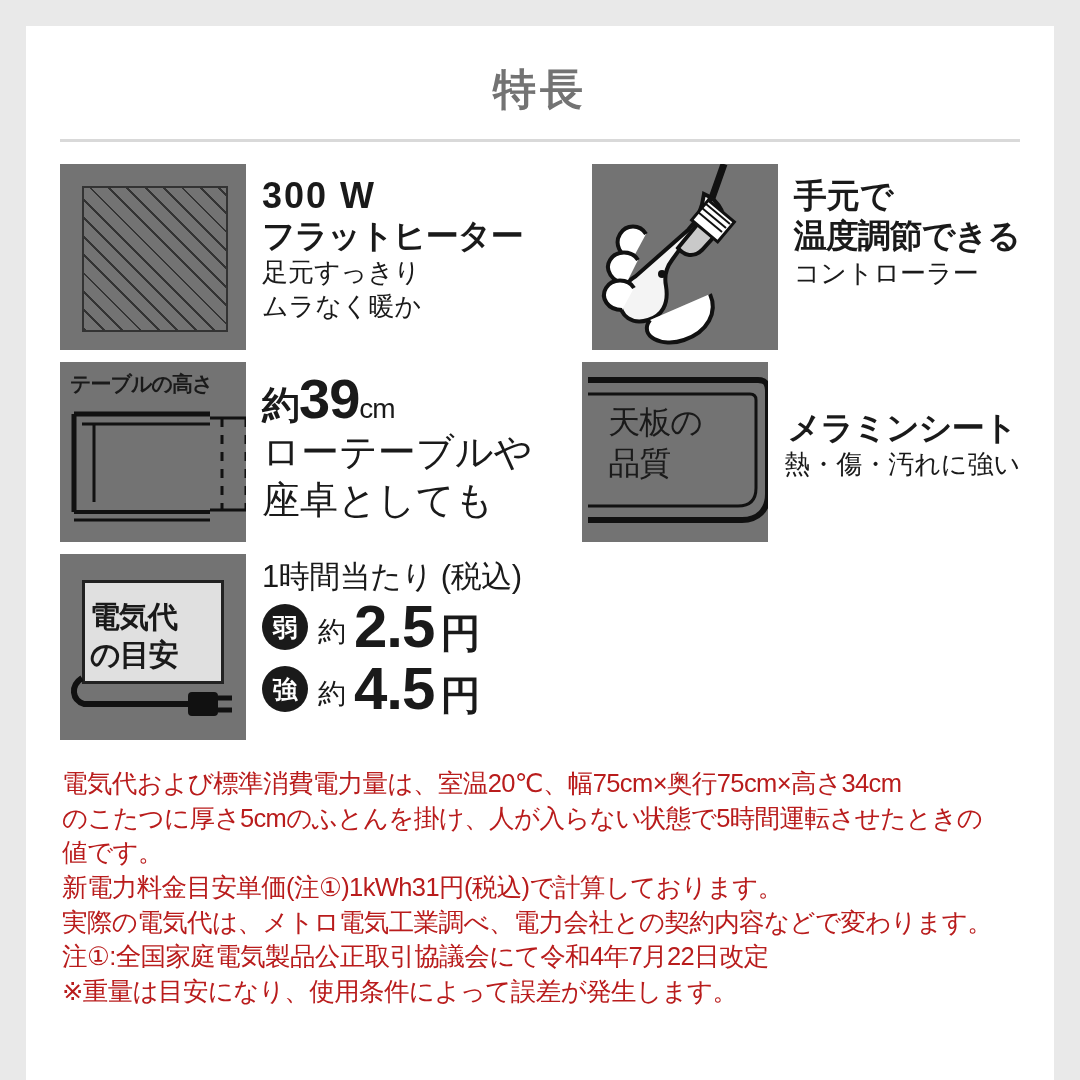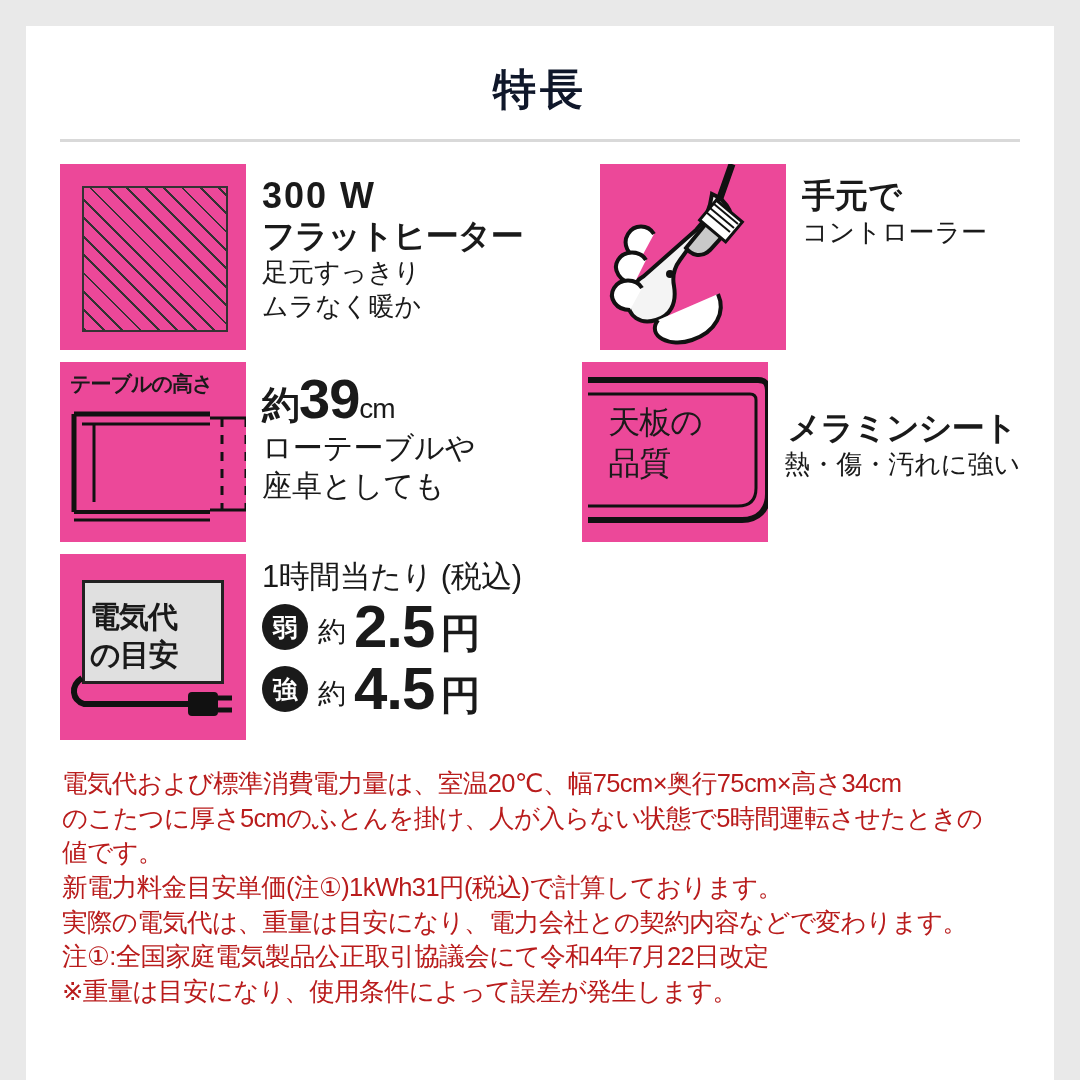--- a/index.html
+++ b/index.html
@@ -31,21 +31,21 @@
     padding: 0 30px;
   }
   
   .title {
     text-align: center;
     font-size: 43px;
     font-weight: bold;
     letter-spacing: 4px;
     padding-top: 42px;
     line-height: 1;
-    color: #0f172a;
+    color: #737373;
   }
   .title-rule {
     margin: 28px 4px 0 4px;
     height: 3px;
     background: #d9d9d9;
   }
   
   .features {
     padding: 22px 4px 0 4px;
   }
@@ -54,21 +54,21 @@
     align-items: flex-start;
     margin-bottom: 12px;
   }
   .fcell {
     display: flex;
     align-items: flex-start;
   }
   .thumb {
     width: 186px;
     height: 186px;
-    background: #ec4899;
+    background: #737373;
     flex: 0 0 auto;
     position: relative;
     overflow: hidden;
   }
   .thumb.small {
     width: 186px;
     height: 180px;
   }
   .ftext {
     padding-left: 16px;
@@ -89,21 +89,21 @@
     white-space: nowrap;
   }
   .w300 {
     font-weight: bold;
     font-size: 36px;
     letter-spacing: 2px;
     line-height: 1.1;
   }
   
   .height-line {
-    font-size: 30px;
+    font-size: 38px;
     line-height: 1.26;
     white-space: nowrap;
   }
   .big-num {
     font-weight: bold;
     font-size: 56px;
     line-height: 1.05;
     letter-spacing: -1px;
     white-space: nowrap;
   }
@@ -251,20 +251,21 @@
               </g>
               <circle cx="70" cy="110" r="4" fill="#111"></circle>
               <path d="M40 96 C28 92 22 80 28 70 C34 60 48 60 54 70" fill="#fff" stroke="#111" stroke-width="4"></path>
               <path d="M34 120 C20 118 12 106 18 96 C24 86 40 86 46 96" fill="#fff" stroke="#111" stroke-width="4"></path>
               <path d="M30 146 C16 146 8 134 14 124 C20 114 36 114 42 124" fill="#fff" stroke="#111" stroke-width="4"></path>
               <path d="M58 156 C46 172 70 184 92 176 C116 168 126 148 118 130" fill="#fff" stroke="#111" stroke-width="4"></path>
             </svg>
           </div>
           <div class="ftext">
             <div class="bold">手元で</div>
+            <div class="bold tight">温度調節できる</div>
             <div class="sub">コントローラー</div>
           </div>
         </div>
       </div>
 
       <div class="frow">
 
         <div class="fcell" style="width:540px">
           <div class="thumb small">
             <div class="th-label">テーブルの高さ</div>
@@ -349,19 +350,19 @@
         </div>
       </div>
 
     </div>
 
     <div class="note">
       <div>電気代および標準消費電力量は、室温20℃、幅75cm×奥行75cm×高さ34cm</div>
       <div>のこたつに厚さ5cmのふとんを掛け、人が入らない状態で5時間運転させたときの</div>
       <div>値です。</div>
       <div>新電力料金目安単価(注①)1kWh31円(税込)で計算しております。</div>
-      <div>実際の電気代は、重量は目安になり、電力会社との契約内容などで変わります。</div>
+      <div>実際の電気代は、メトロ電気工業調べ、電力会社との契約内容などで変わります。</div>
       <div>注①:全国家庭電気製品公正取引協議会にて令和4年7月22日改定</div>
       <div>※重量は目安になり、使用条件によって誤差が発生します。</div>
     </div>
 
   </div>
 </div>
 
 </body></html>

